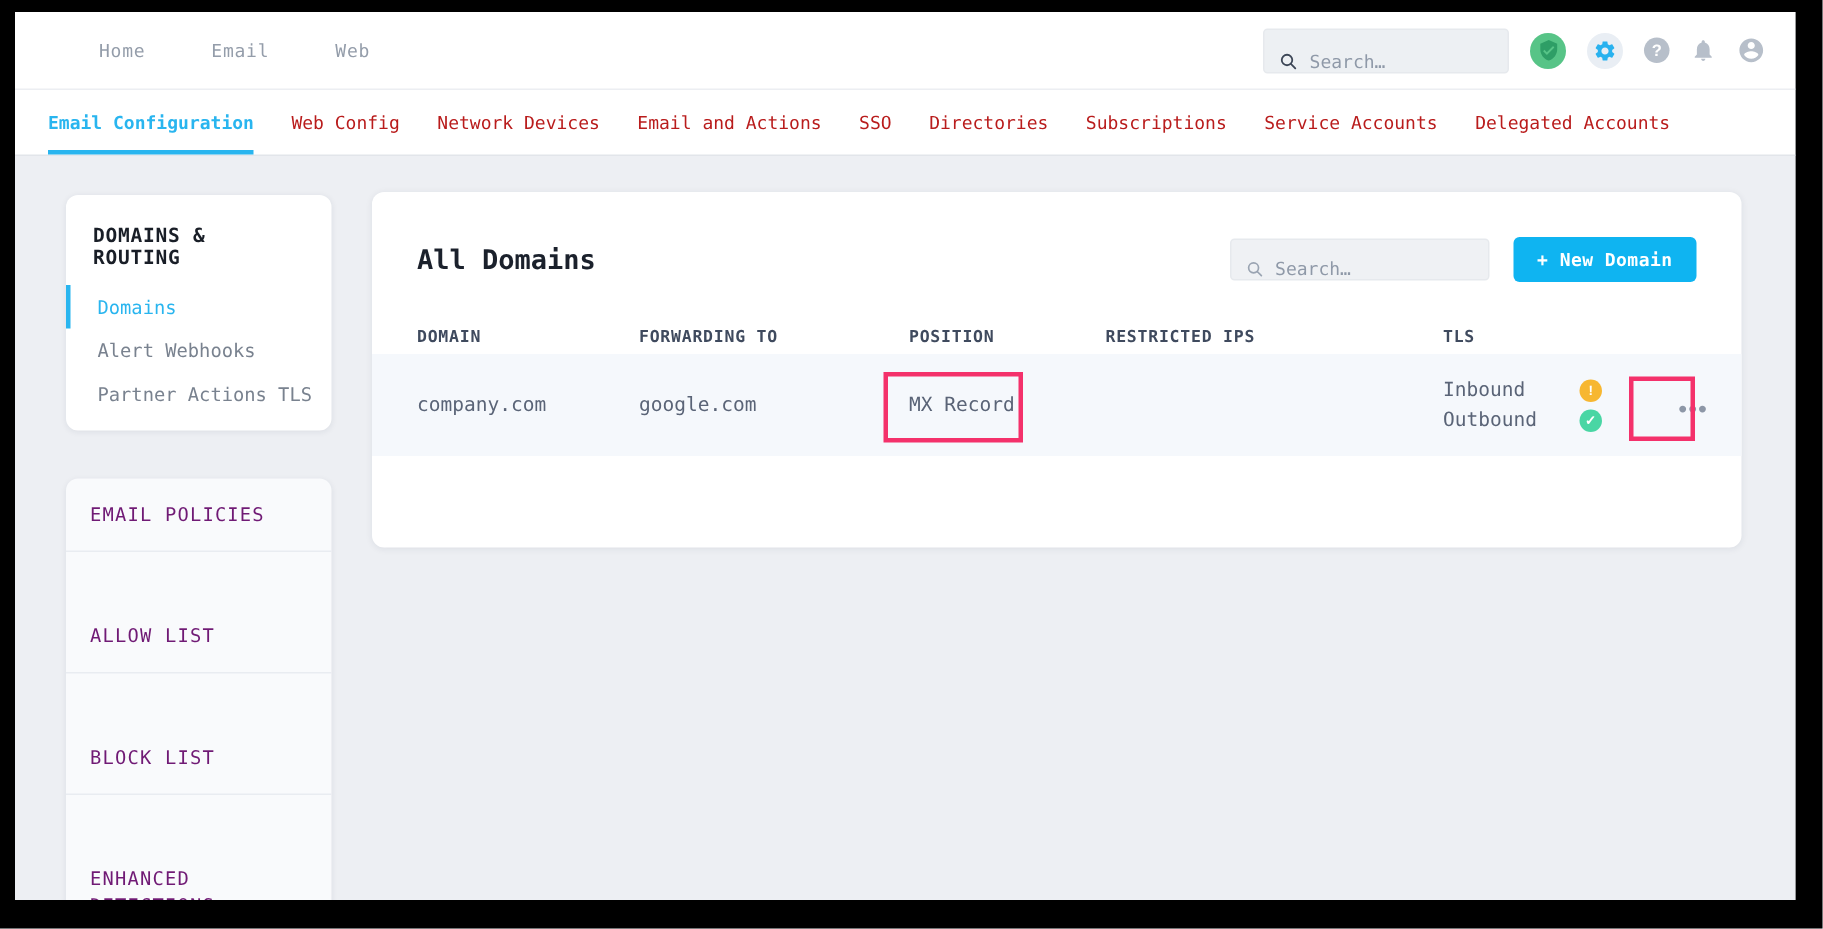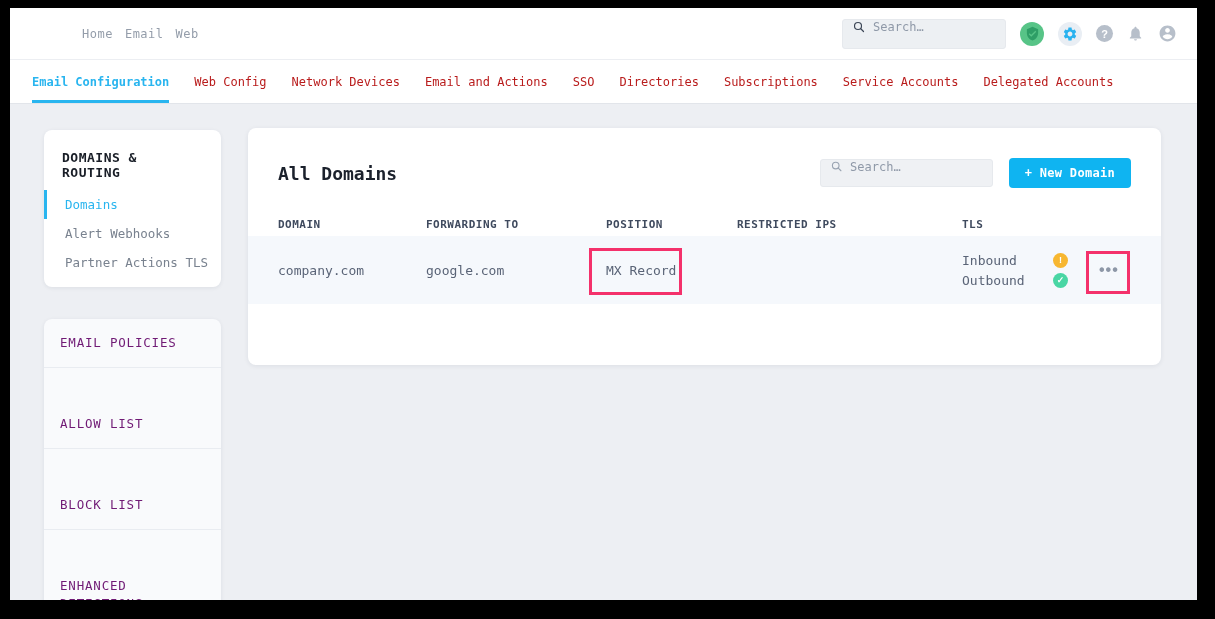--- a/index.html
+++ b/index.html
@@ -5,24 +5,24 @@
   * { margin:0; padding:0; box-sizing:border-box; }
   html,body { width:1215px; height:619px; }
   body { background:#000; font-family:"DejaVu Sans Mono", monospace; overflow:hidden; position:relative; border-radius:10px; }
 
   .screen { position:absolute; top:8px; left:10px; right:18px; bottom:19px; background:#edeff3; overflow:hidden; }
 
   
   .topbar { position:absolute; top:0; left:0; right:0; height:52px; background:#fff; border-bottom:1px solid #eceef2; display:flex; align-items:center; padding:0 20px 0 24px; }
   .logo { display:flex; align-items:center; gap:7px; }
   .logo-text { font-family:"Liberation Sans", sans-serif; font-weight:bold; font-size:16px; letter-spacing:.3px; color:#15181e; }
-  .topnav { display:flex; gap:12px; margin-left:48px;justify-content:space-between; }
+  .topnav { display:flex; gap:44px; margin-left:32px;justify-content:space-between; }
   .topnav a { font-size:12px; color:#949daa; text-decoration:none; letter-spacing:.5px; }
   .topbar-right { margin-left:auto; display:flex; align-items:center; gap:14px; }
-  .searchbox { display:flex; align-items:flex-start; gap:8px; background:#edf0f3; border:1px solid #e6e9ed; border-radius:3px; height:30px; width:164px; padding:0 10px; }
+  .searchbox { display:flex; align-items:flex-end; gap:8px; background:#edf0f3; border:1px solid #e6e9ed; border-radius:3px; height:30px; width:164px; padding:0 10px; }
   .searchbox input { border:0; outline:0; background:transparent; font-family:"DejaVu Sans Mono", monospace; font-size:12px; color:#3c4656; width:100%; }
   .searchbox input::placeholder { color:#8f99a8; }
   .icon-circle { border-radius:50%; display:flex; align-items:center; justify-content:center; flex:0 0 auto; }
   .shield-wrap { width:24px; height:24px; background:#57c487; }
   .gear-wrap { width:24px; height:24px; background:#e9eef4; }
   .q-wrap { width:17px; height:17px; background:#b7bfca; color:#fff; font-size:11px; font-weight:bold; font-family:"Liberation Sans", sans-serif; }
   .user-wrap { width:19px; height:19px; }
 
   
   .tabbar { position:absolute; top:52px; left:0; right:0; height:44px; background:#fff; border-bottom:1px solid #e2e5ea; display:flex; align-items:stretch; gap:25px; padding:0 22px; }
@@ -50,21 +50,21 @@
   .panel-header { display:flex; align-items:center; padding:30px 30px 0; }
   .panel-title { font-size:18px; font-weight:bold; color:#1b212c; }
   .panel-header .searchbox { margin-left:auto; width:173px; height:28px; background:#eff1f4; }
   .btn-new { margin-left:16px; height:30px; background:#0fb4f1; color:#fff; border:0; border-radius:4px; font-family:"DejaVu Sans Mono", monospace; font-size:12px; font-weight:bold; padding:0 16px; cursor:pointer; letter-spacing:.3px; }
 
   .tbl-head, .tbl-row { display:grid; grid-template-columns:148px 180px 131px 225px 1fr; padding-left:30px; align-items:center; }
   .tbl-head { margin-top:24px; height:24px; }
   .tbl-head span { font-size:11px; font-weight:bold; color:#3f4a5e; letter-spacing:.5px; }
   .tbl-row { height:68px; background:#f5f8fc; }
   .tbl-row .cell { font-size:13px; color:#5a6477; }
-  .tls-cell { display:flex; align-items:center; }
+  .tls-cell { display:flex; align-items:flex-end;gap:20px; }
   .tls-lines { display:flex; flex-direction:column; gap:5px; }
   .tls-line { display:flex; align-items:center; }
   .tls-line .lbl { width:91px; font-size:13px; color:#5a6477; }
   .badge { width:15px; height:15px; border-radius:50%; color:#fff; font-size:9px; font-weight:bold; display:flex; align-items:center; justify-content:center; font-family:"Liberation Sans", sans-serif; }
   .badge.warning { background:#f7b731; }
   .badge.ok { background:#49d6a4; }
   .dots-btn { margin-left:27px; border:0; background:transparent; color:#8d97a7; font-size:16px; font-weight:bold; letter-spacing:1px; cursor:pointer; line-height:1; padding:6px 4px; }
 
   .annotation { position:absolute; border:3px solid #f4316b; pointer-events:none; }
   .annotation-mx { left:341px; top:120px; width:93px; height:47px; }

